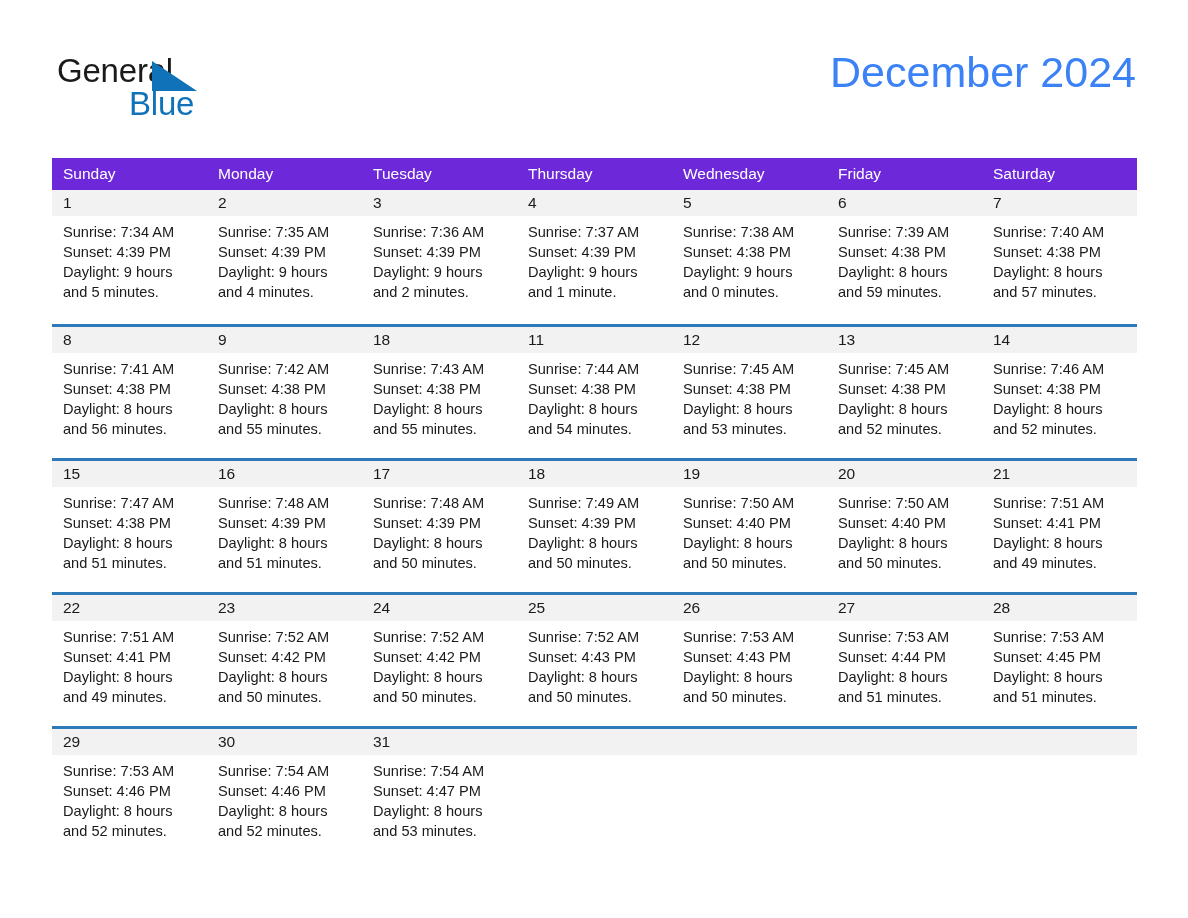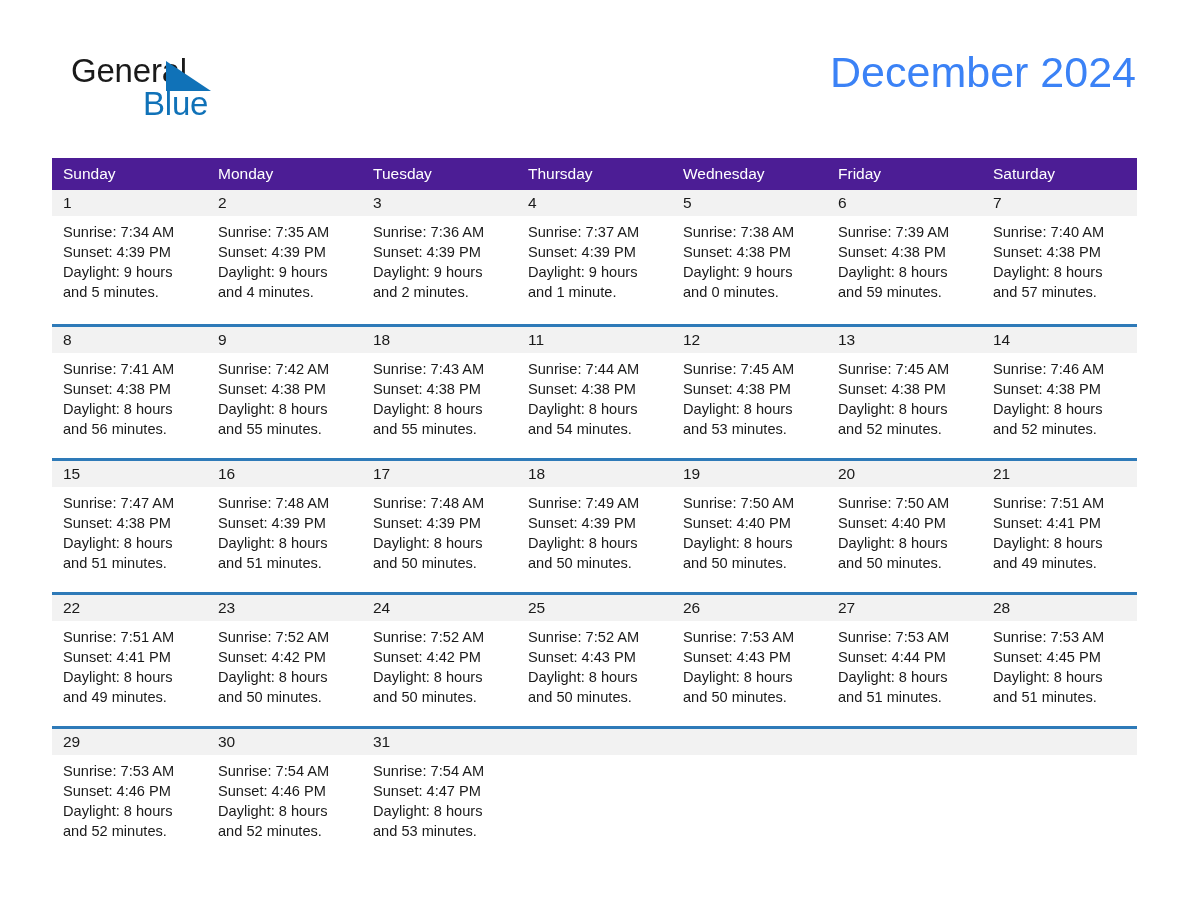--- a/index.html
+++ b/index.html
@@ -22,21 +22,21 @@
   }
 
   
   .header {
     position: relative;
     height: 115px;
     padding: 0 52px;
   }
   .logo {
     position: absolute;
-    left: 71px;
+    left: 57px;
     top: 52px;
     width: 220px;
     height: 70px;
     user-select: none;
     text-align: center;
   }
   .logo-general {
     position: absolute;
     left: 0;
     top: 0;
@@ -91,21 +91,21 @@
 
   
   .calendar {
     position: absolute;
     left: 52px;
     top: 158px;
     width: 1085px;
   }
   .weekday-header {
     display: flex;
-    background: #4c1d95;
+    background: #6d28d9;
     height: 32px;
   }
   .weekday-cell {
     flex: 1 1 0;
     color: #ffffff;
     font-size: 15.5px;
     line-height: 32px;
     padding-left: 11px;
     white-space: nowrap;
     overflow: hidden;

